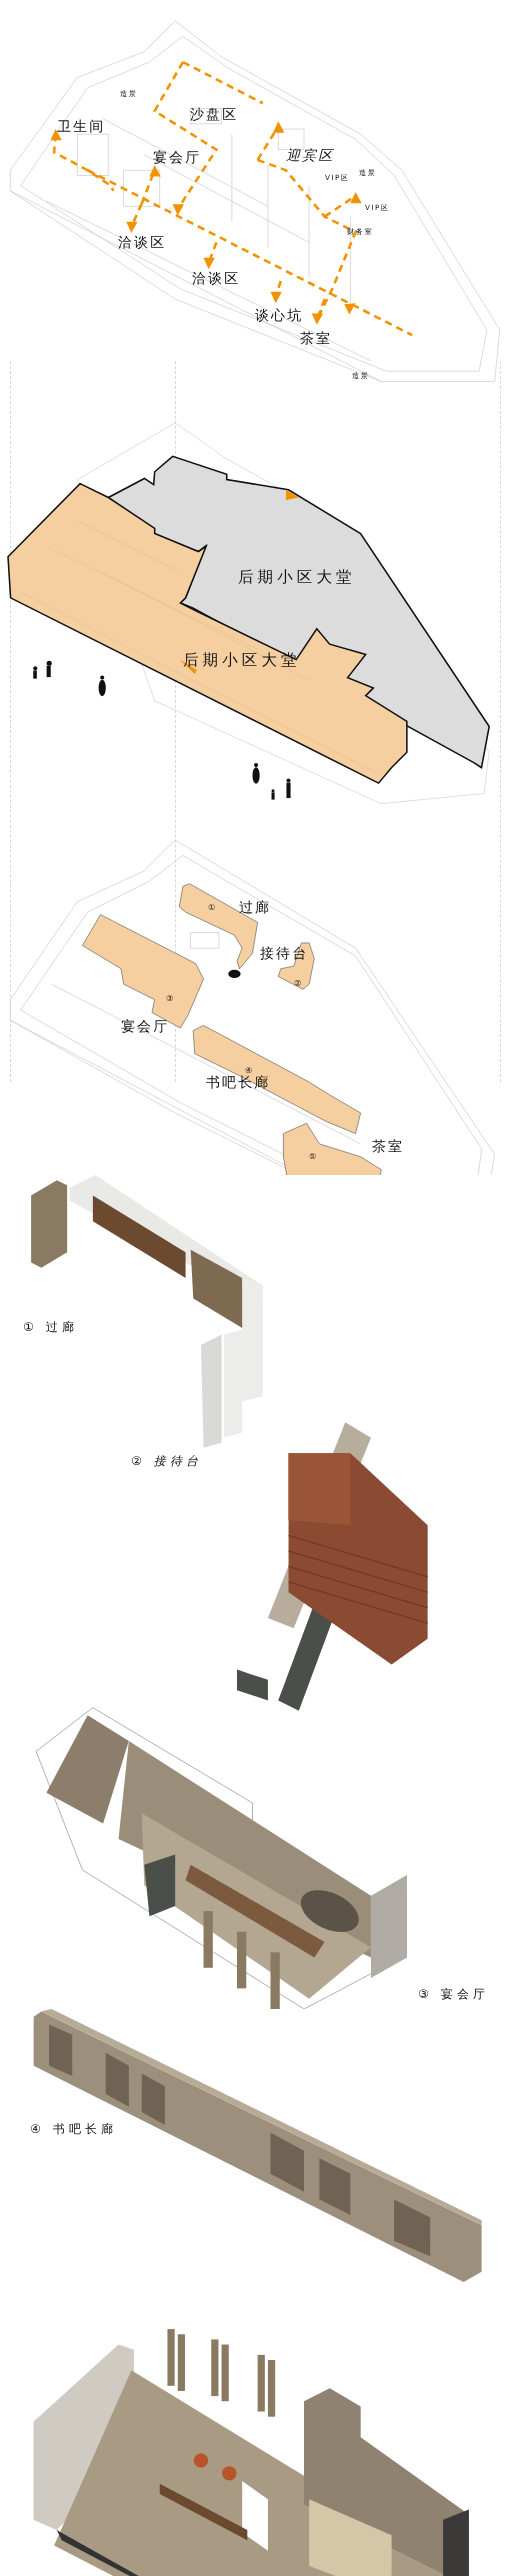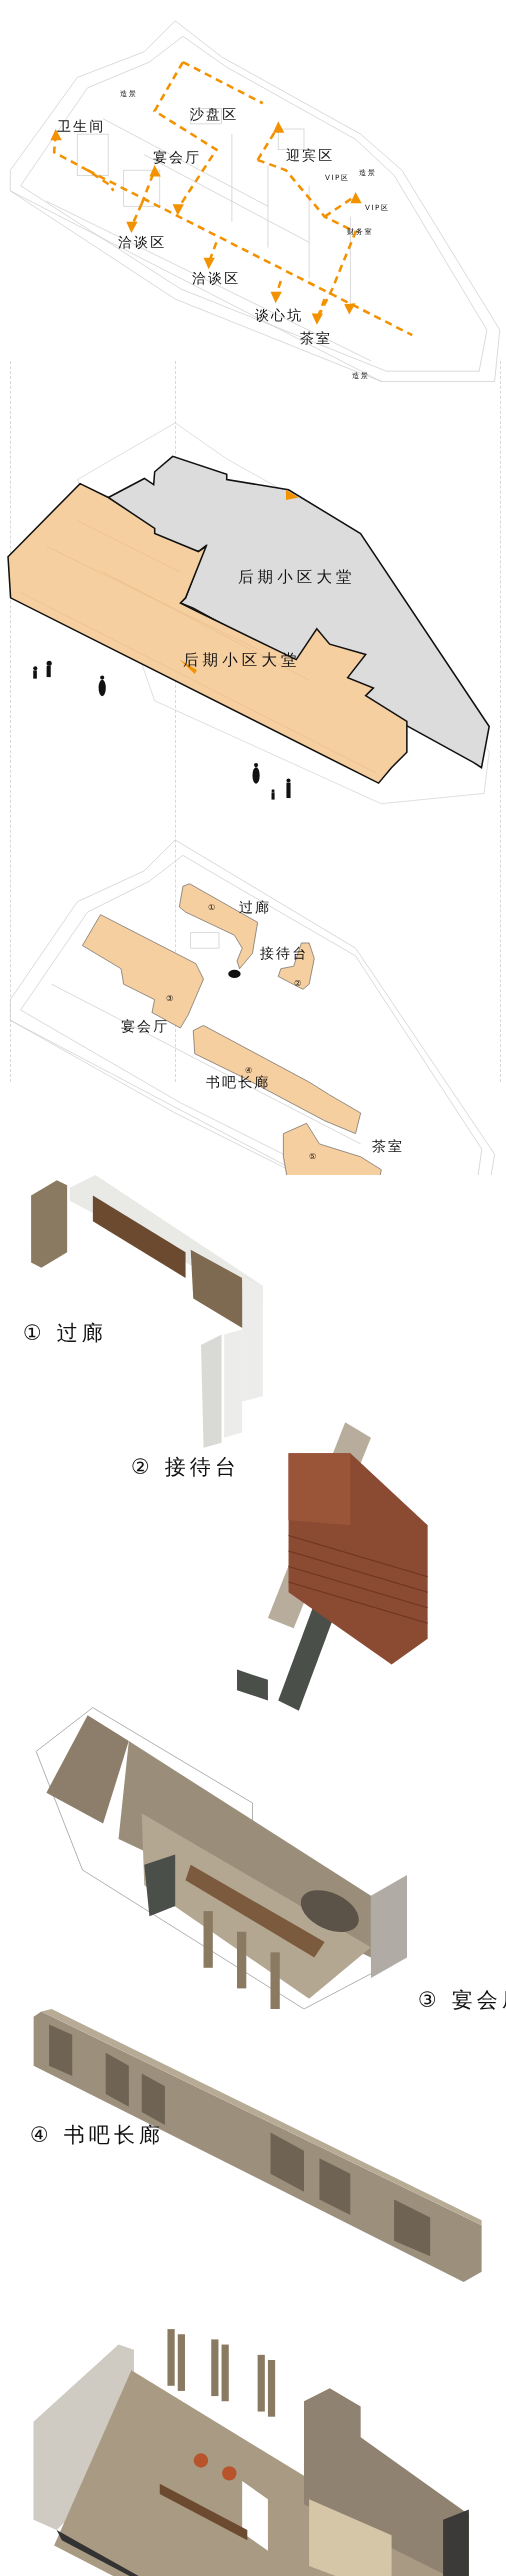--- a/index.html
+++ b/index.html
@@ -2,21 +2,21 @@
 <html style="font-size:8.2px"><head>
 <meta charset="utf-8">
 <style>
   html,body{margin:0;padding:0;background:#ffffff;}
   body{width:507px;height:2724px;position:relative;overflow:hidden;font-family:"DejaVu Sans","Liberation Sans",sans-serif;color:#111;}
   .panel{position:absolute;left:0;width:458px;}
   .lbl{position:absolute;white-space:nowrap;color:#111;letter-spacing:2.1px;}
   .lbl.sm{font-size:7.2px;letter-spacing:1.5px;}
   .lbl.md{font-size:14px;}
   .lbl.lg{font-size:15.5px;letter-spacing:4.1px;}
-  .cap{position:absolute;font-size:21px;letter-spacing:4.1px;white-space:nowrap;}
+  .cap{position:absolute;font-size:12px;letter-spacing:4.1px;white-space:nowrap;}
   .guide{position:absolute;top:361px;width:0;border-left:1px dashed #d8d8d8;}
   svg{position:absolute;left:0;top:0;}
 </style>
 </head>
 <body>
 
 <div class="guide" style="left:10.3px;height:721px;"></div>
 <div class="guide" style="left:175px;height:721px;"></div>
 <div class="guide" style="left:500px;height:721px;"></div>
 
@@ -62,21 +62,21 @@
       <polygon points="405,522 395,500 417,500"></polygon>
       <polygon points="535,588 525,566 547,566"></polygon>
       <polygon points="615,630 605,608 627,608"></polygon>
       <polygon points="678,610 668,590 690,588"></polygon>
     </g>
   </svg>
   <div class="lbl sm" style="left:120px;top:89px;">造景</div>
   <div class="lbl md" style="left:190px;top:106px;">沙盘区</div>
   <div class="lbl md" style="left:57px;top:118px;">卫生间</div>
   <div class="lbl md" style="left:153px;top:149px;">宴会厅</div>
-  <div class="lbl md" style="left:286px;top:147px;">迎宾区</div>
+  <div class="lbl md" style="left:286px;top:147px;font-style:italic;">迎宾区</div>
   <div class="lbl sm" style="left:325px;top:173px;">VIP区</div>
   <div class="lbl sm" style="left:359px;top:168px;">造景</div>
   <div class="lbl sm" style="left:365px;top:203px;">VIP区</div>
   <div class="lbl sm" style="left:347px;top:227px;text-align:center;">财务室</div>
   <div class="lbl md" style="left:118px;top:234px;">洽谈区</div>
   <div class="lbl md" style="left:192px;top:270px;">洽谈区</div>
   <div class="lbl md" style="left:255px;top:307px;">谈心坑</div>
   <div class="lbl md" style="left:300px;top:330px;">茶室</div>
   <div class="lbl sm" style="left:352px;top:371px;">造景</div>
 </div>
@@ -171,21 +171,21 @@
     <polygon points="560,60 680,60 830,200 830,420 760,470 560,330" fill="#8b4a32"></polygon>
     <polygon points="560,60 680,60 680,200 560,190" fill="#9a5538"></polygon>
     <g stroke="#6d3622" stroke-width="2">
       <line x1="560" y1="220" x2="830" y2="300"></line>
         <line x1="560" y1="250" x2="830" y2="330"></line>
       <line x1="560" y1="280" x2="830" y2="360"></line>
         <line x1="560" y1="310" x2="830" y2="390"></line>
     </g>
     <polygon points="460,480 520,500 520,540 460,520" fill="#4a4f4a"></polygon>
   </svg>
-  <div class="cap" style="left:131px;top:31px;">
+  <div class="cap" style="left:131px;top:31px;font-style:italic;">
     <span>②</span>
     <span>接待台</span>
   </div>
 </div>
 
 <div class="panel" style="top:1669px;height:340px;padding-left:24px;">
   <svg width="507" height="340" viewBox="0 0 984 660">
     <polygon points="70,160 180,75 490,260 490,340 780,470 780,560 590,660 160,390" fill="#ffffff" stroke="#666"></polygon>
     <polygon points="170,90 250,140 200,300 90,240" fill="#8c7e6a"></polygon>
     <polygon points="250,140 720,440 720,560 230,330" fill="#9a8e7a"></polygon>

